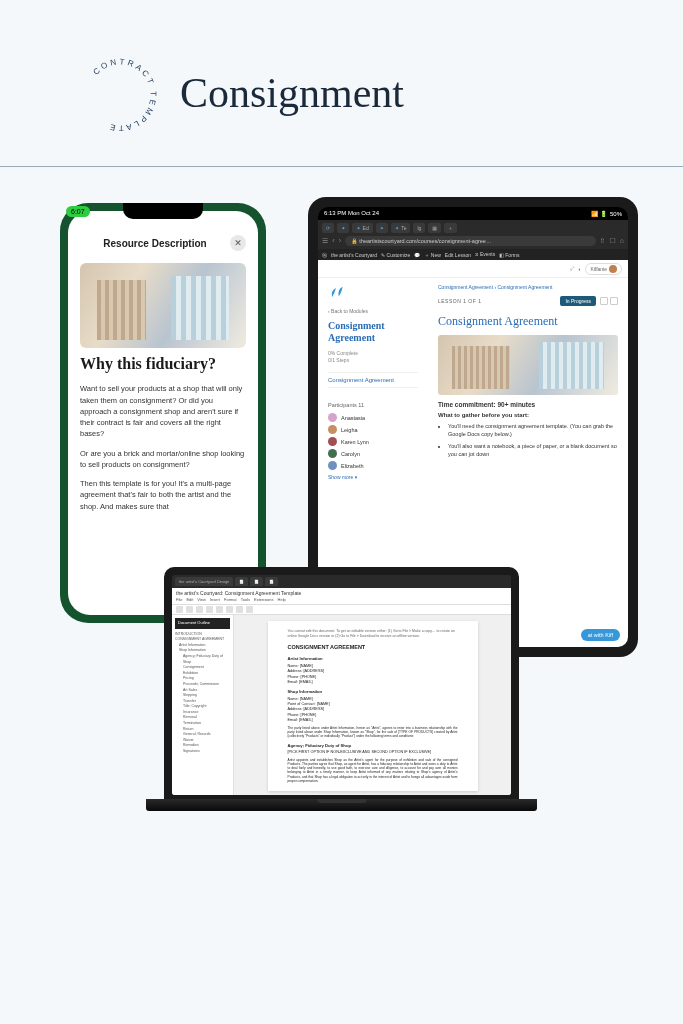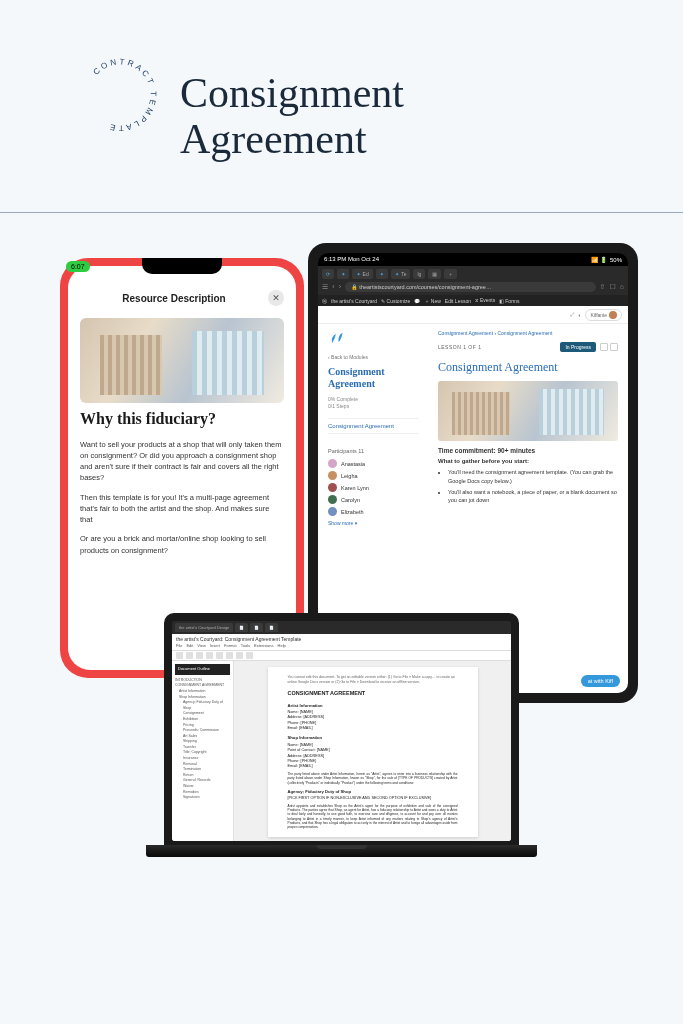--- a/index.html
+++ b/index.html
@@ -59,24 +59,24 @@
 .showcase {
   position: relative;
   height: 650px;
   margin-top: 30px;
 }
 
 
 .phone {
   position: absolute;
   left: 60px;
-  top: 15px;
-  width: 244px;
+  top: 6px;
+  width: 206px;
   height: 420px;
-  background: #ef4444;
+  background: #14532d;
   border-radius: 28px;
   padding: 8px;
   z-index: 2;
 }
 
 .phone-screen {
   background: #fff;
   width: 100%;
   height: 100%;
   border-radius: 22px;
@@ -579,41 +579,41 @@
     <svg viewBox="0 0 100 100">
       <defs>
         <path id="circ" d="M 50,50 m -34,0 a 34,34 0 1,1 68,0 a 34,34 0 1,1 -68,0"></path>
       </defs>
       <text class="badge-text">
         <textPath href="#circ" startOffset="11%">CONTRACT TEMPLATE</textPath>
       </text>
     </svg>
   </div>
   <div class="title-block">
-    <h1><span>Consignment</span><br><span>Agreement</span></h1>
+    <h1><span>Consignment</span><br></h1>
   </div>
 </div>
 <hr class="hr">
 
 <div class="showcase">
 
   <div class="phone">
     <div class="phone-notch"></div>
     <div class="phone-pill">6:07</div>
     <div class="phone-screen">
       <div class="phone-content">
         <div class="phone-header">
           <div class="phone-header-title">Resource Description</div>
           <div class="phone-close">✕</div>
         </div>
         <div class="phone-img"></div>
         <div class="phone-h2">Why this fiduciary?</div>
         <p class="phone-p">Want to sell your products at a shop that will only taken them on consignment? Or did you approach a consignment shop and aren't sure if their contract is fair and covers all the right bases?</p>
+        <p class="phone-p">Or are you a brick and mortar/online shop looking to sell products on consignment?</p>
         <p class="phone-p">Then this template is for you! It's a multi-page agreement that's fair to both the artist and the shop. And makes sure that</p>
-        <p class="phone-p">Or are you a brick and mortar/online shop looking to sell products on consignment?</p>
       </div>
     </div>
   </div>
 
   <div class="tablet">
     <div class="tablet-screen">
       <div class="tablet-status">
         <span>6:13 PM  Mon Oct 24</span>
         <span>📶 🔋 <span>50%</span></span>
       </div>

